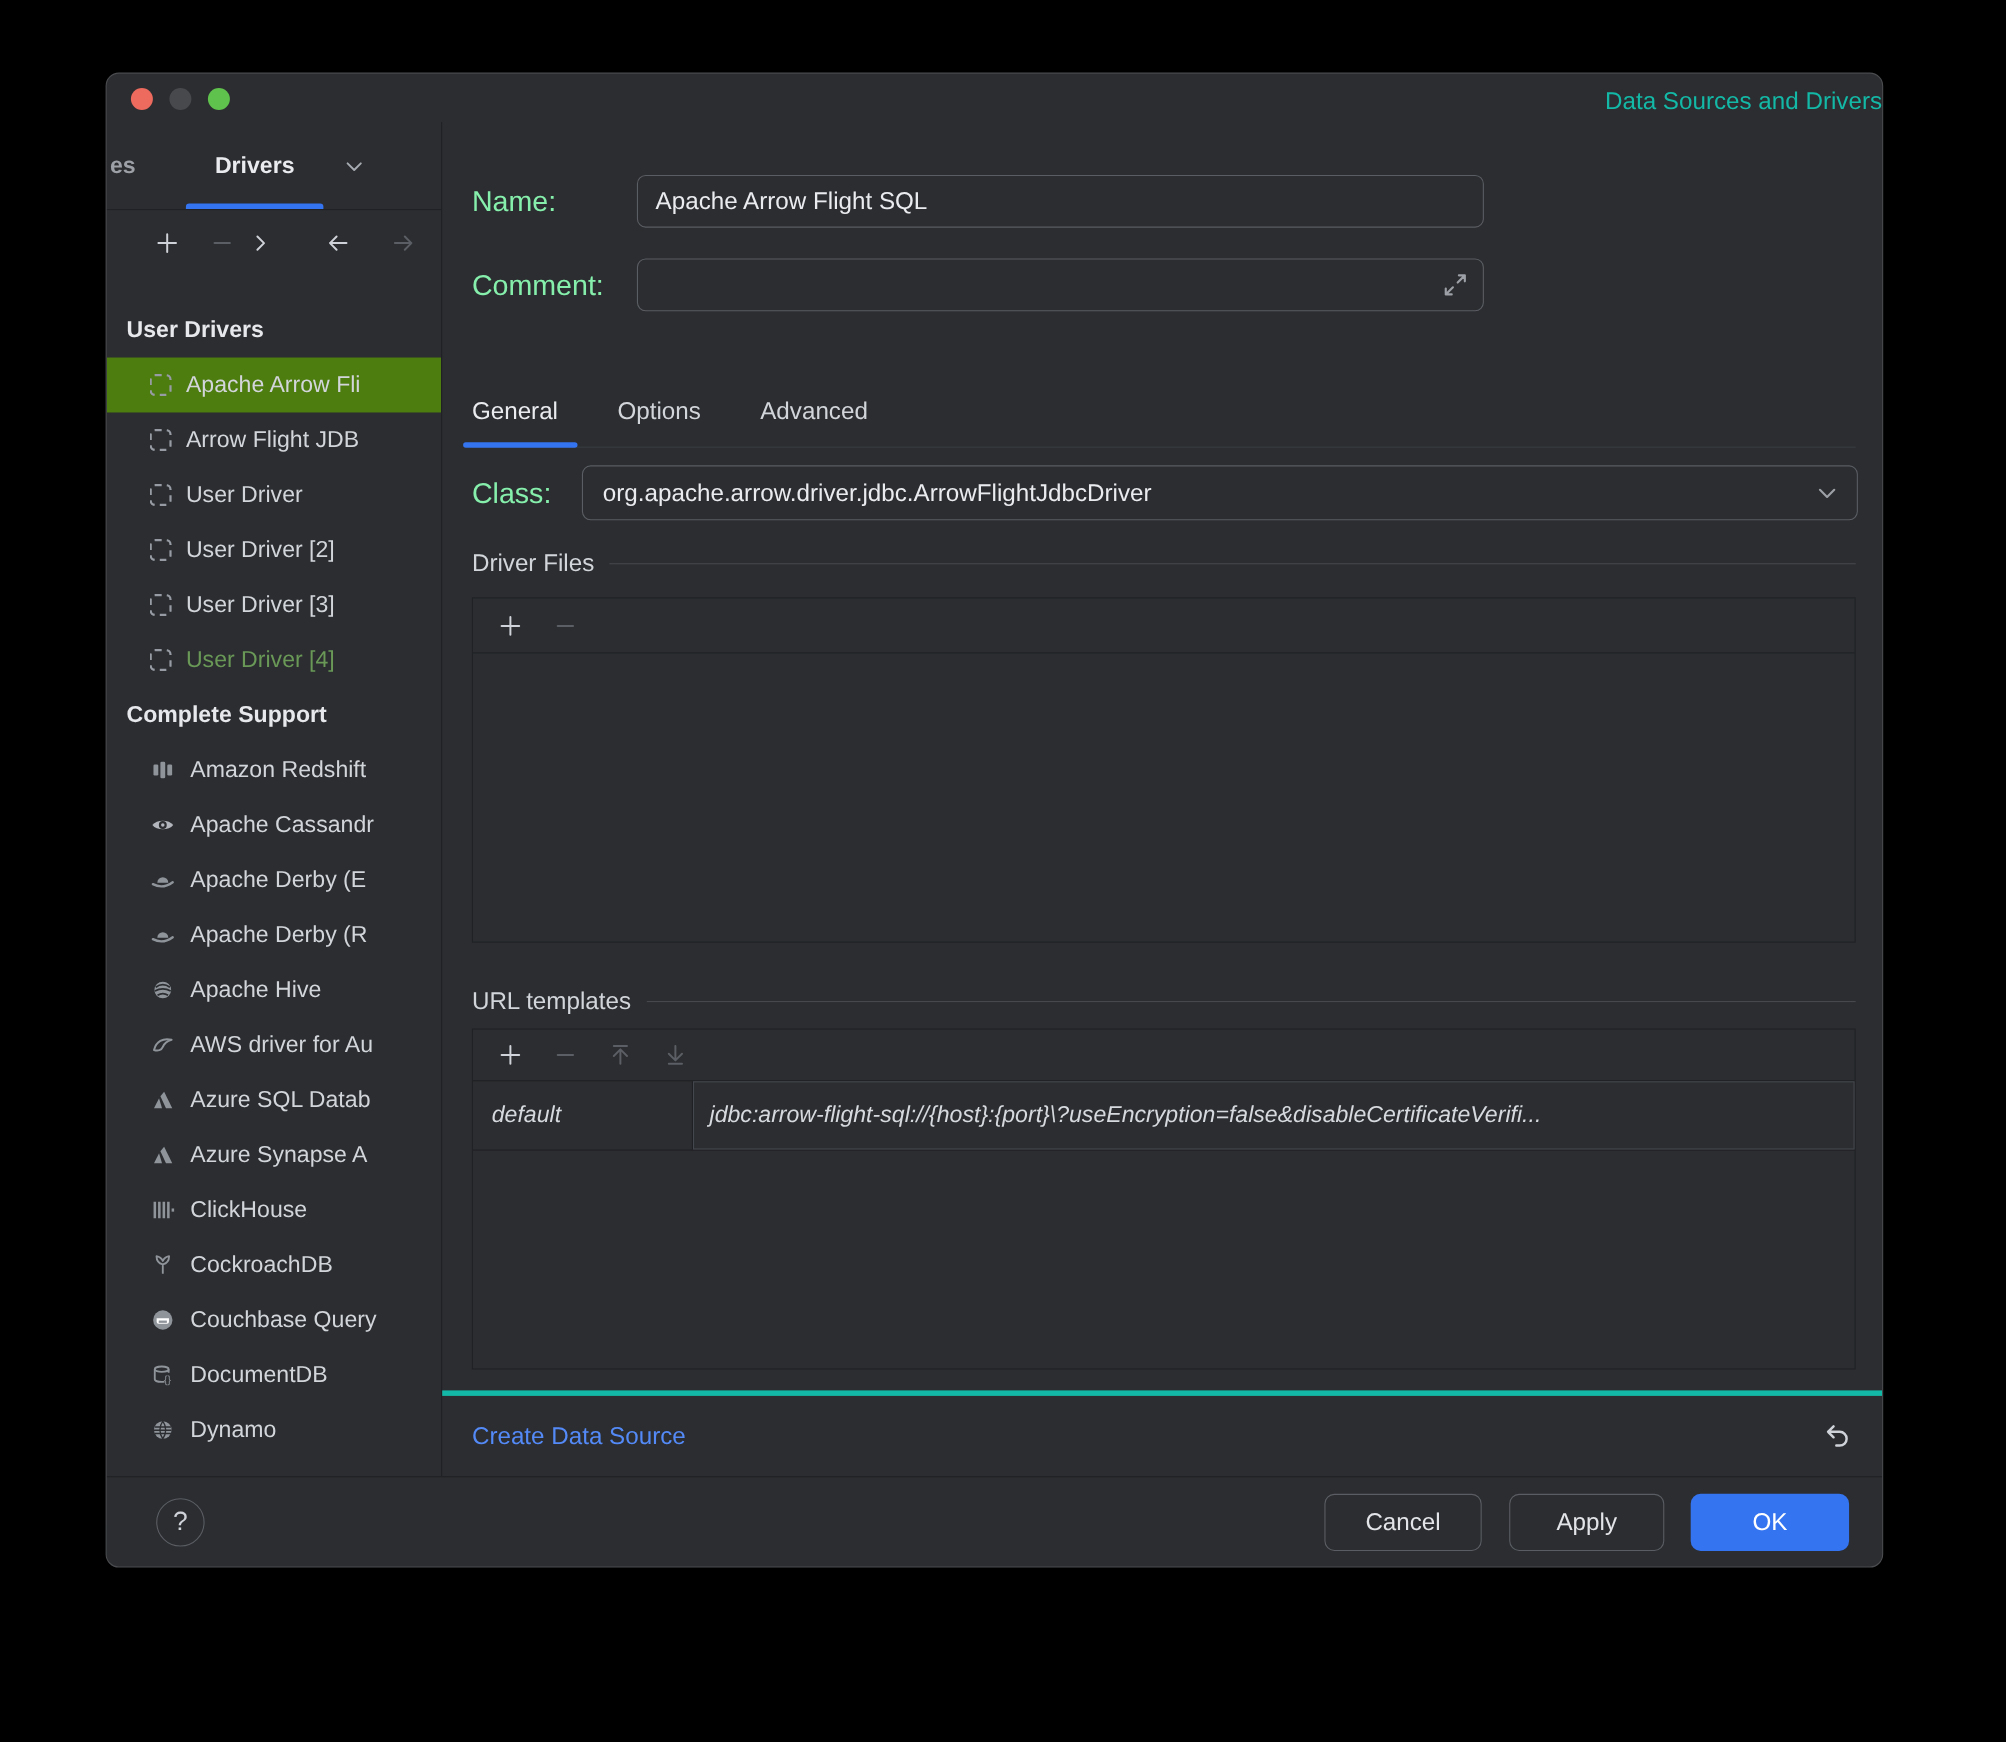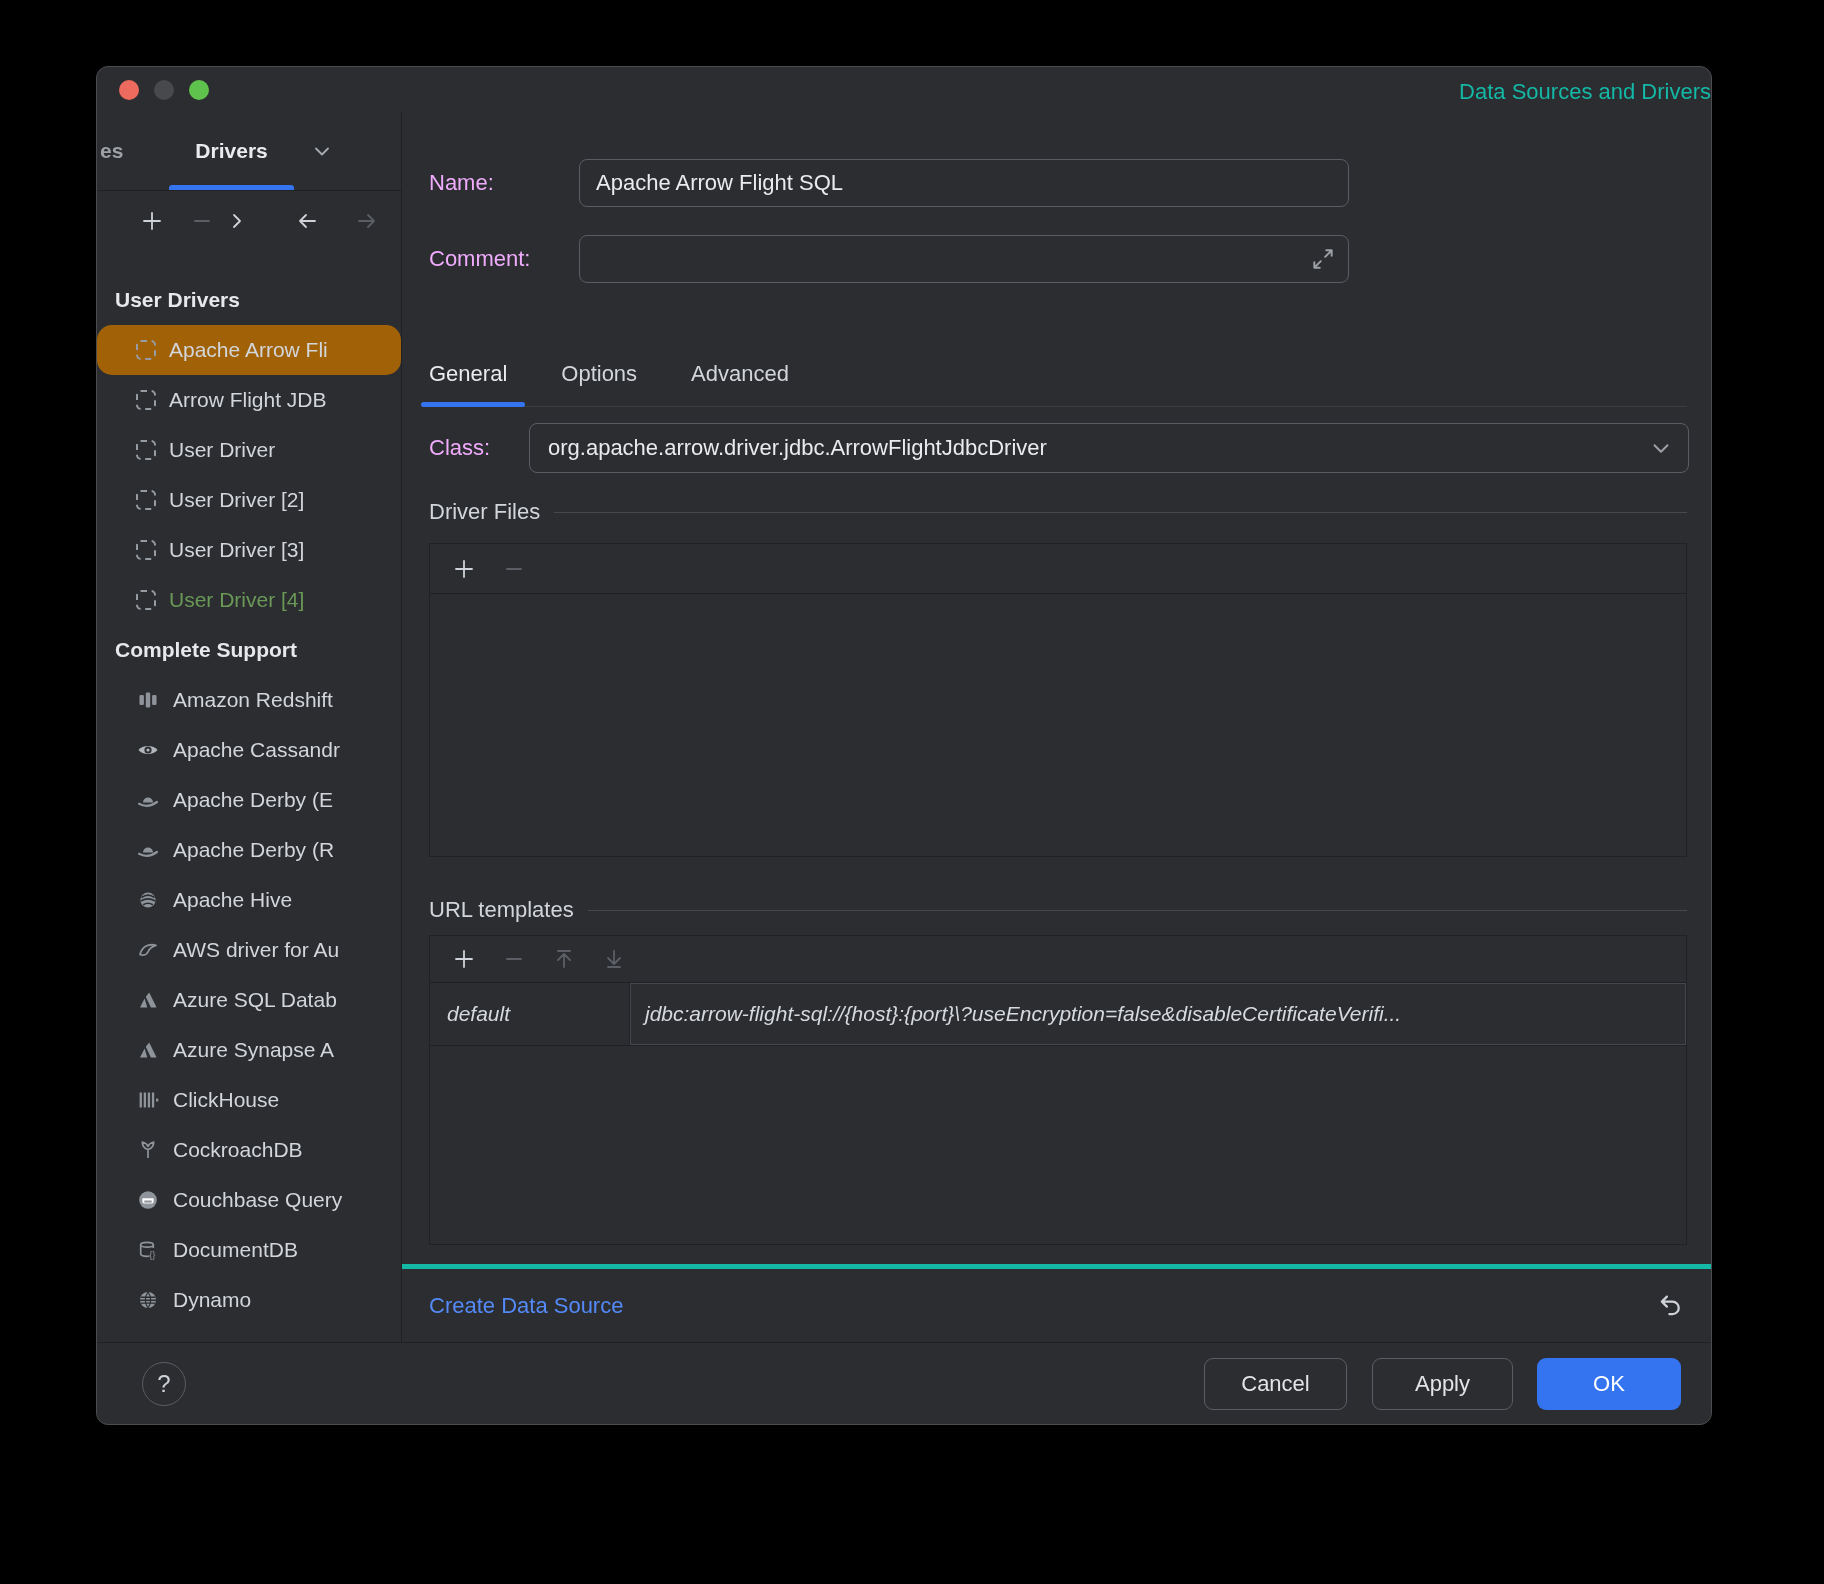--- a/index.html
+++ b/index.html
@@ -27,31 +27,31 @@
   .sb-toolbar .ticon:nth-of-type(2){margin-left:26px;}
   .sb-toolbar .ticon:nth-of-type(3){margin-left:11px;}
   .sb-toolbar .ticon:nth-of-type(4){margin-left:46px;}
   .sb-toolbar .ticon:nth-of-type(5){margin-left:36px;}
   .ticon{width:24px;height:24px;color:#cfd2d8;flex:none;}
   .ticon.dim{color:#5b5e64;}
   .ticon svg,.tab-chevron svg,.micon svg{display:block;width:100%;height:100%;}
   .sb-list{flex:1;overflow:hidden;padding-top:24px;}
   .sb-header{height:50px;display:flex;align-items:center;padding-left:18px;font-weight:700;font-size:21px;color:#e6e8eb;white-space:nowrap;}
   .sb-row{height:50px;display:flex;align-items:center;padding-left:39px;gap:13px;font-size:21px;color:#d2d5da;white-space:nowrap;overflow:hidden;}
-  .sb-row.selected{background:#a16207;border-radius:15px;}
+  .sb-row.selected{background:#4d7c0f;}
   .sb-row.green{color:#699857;}
   .driver-chip{width:20px;height:20px;border:2px dashed #979ca4;border-radius:5px;flex:none;}
   .dbicon{width:24px;height:24px;flex:none;}
   .dbicon svg{display:block;width:100%;height:100%;}
   
   .main{flex:1;display:flex;flex-direction:column;min-width:0;}
   .main-inner{flex:none;padding:0 24px 0 27px;display:flex;flex-direction:column;}
   .frow{display:flex;align-items:center;}
   .frow.name{margin-top:48px;} .frow.comment{margin-top:28px;}
-  .flabel{width:150px;flex:none;font-size:22px;color:#f0abfc;}
+  .flabel{width:150px;flex:none;font-size:26px;color:#86efac;}
   .tinput{width:770px;height:48px;border:1px solid #5a5d63;border-radius:8px;display:flex;align-items:center;
           padding:0 16px;font-size:22px;color:#e9ebee;position:relative;background:transparent;}
   .micon{position:absolute;right:12px;width:26px;height:26px;color:#9da0a6;}
   .mtabs{display:flex;margin-top:58px;height:66px;position:relative;border-bottom:1px solid #3a3c40;}
   .mtab{position:relative;display:flex;align-items:center;font-size:22px;color:#d2d5da;margin-right:54px;}
   .mtab.active{color:#e9ebee;}
   .mtab.active .mtab-underline{position:absolute;left:-8px;right:-18px;bottom:-1px;height:5px;background:#3574F0;border-radius:3px;}
   .frow.class{margin-top:16px;}
   .flabel.class{width:100px;}
   .combo{flex:none;width:1160px;height:50px;border:1px solid #5a5d63;border-radius:8px;display:flex;align-items:center;

